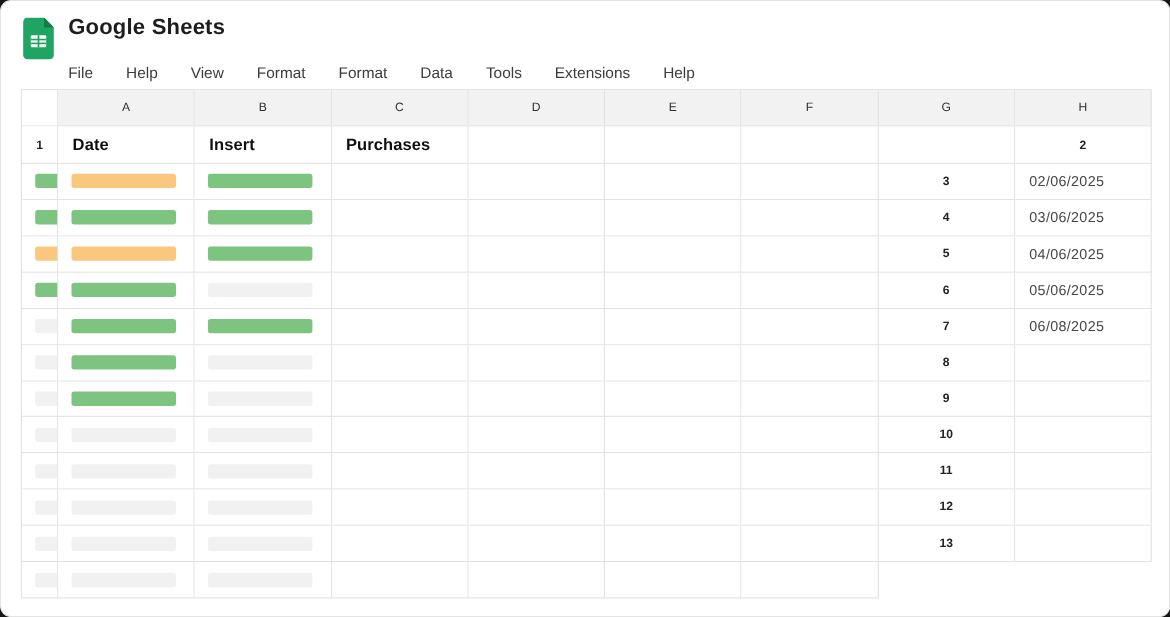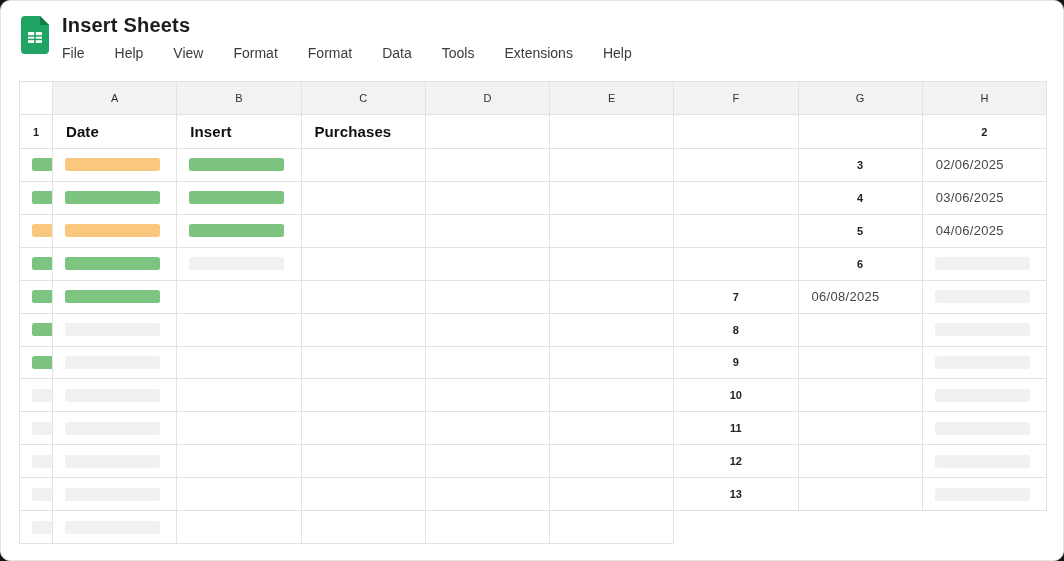--- a/index.html
+++ b/index.html
@@ -15,21 +15,21 @@
   }
 
   
   .app-header { position: absolute; left: 20px; top: 13px; display: flex; align-items: flex-start; }
   .logo { display: inline-block; width: 28px; height: 38px; margin-top: 2px; }
   .logo-main { fill: var(--logo-green, #20a464); }
   .logo-fold { fill: var(--logo-fold, #127e45); }
   .logo-grid-line { fill: var(--logo-green, #20a464); }
   .head-text { margin-left: 13px; }
   .app-title { font-size: 20px; font-weight: 600; color: #1d1d1d; letter-spacing: 0.2px; }
-  .menu-bar { display: flex; gap: 30px; margin-top: 7px; }
+  .menu-bar { display: flex; gap: 30px; margin-top: 20px; }
   .menu-item {
     background: none; border: none; cursor: pointer;
     font-family: "Liberation Sans", sans-serif;
     font-size: 14px; color: #3c3c3c; padding: 0; line-height: 18px;
   }
 
   
   .sheet { position: absolute; left: 18px; top: 80px; width: 1028px; height: 463px; }
   .grid {
     display: grid; width: 100%; height: 100%;
@@ -69,21 +69,21 @@
       <svg width="28" height="38" viewBox="0 0 28 38" aria-hidden="true">
         <path class="logo-main" d="M4 0h15l9 9v25a4 4 0 0 1-4 4H4a4 4 0 0 1-4-4V4a4 4 0 0 1 4-4z"></path>
         <path class="logo-fold" d="M19 0l9 9h-9z"></path>
         <rect x="7" y="16" width="14" height="11" rx="1" fill="#ffffff"></rect>
         <rect class="logo-grid-line" x="13.2" y="16" width="1.6" height="11"></rect>
         <rect class="logo-grid-line" x="7" y="19.2" width="14" height="1.5"></rect>
         <rect class="logo-grid-line" x="7" y="22.7" width="14" height="1.5"></rect>
       </svg>
     </span>
     <div class="head-text">
-      <div class="app-title">Insert Sheets</div>
+      <div class="app-title">Google Sheets</div>
       <nav class="menu-bar">
           <button class="menu-item">File</button>
           <button class="menu-item">Help</button>
           <button class="menu-item">View</button>
           <button class="menu-item">Format</button>
           <button class="menu-item">Format</button>
           <button class="menu-item">Data</button>
           <button class="menu-item">Tools</button>
           <button class="menu-item">Extensions</button>
           <button class="menu-item">Help</button>
@@ -163,20 +163,21 @@
           <span class="bar bar-green"></span>
         </div>
         <div class="cell">
           <span class="bar bar-gray"></span>
         </div>
         <div class="cell"></div>
         <div class="cell"></div>
         <div class="cell"></div>
         <div class="cell"></div>
         <div class="cell rownum">6</div>
+        <div class="cell datecell">05/06/2025</div>
         <div class="cell">
           <span class="bar bar-gray"></span>
         </div>
         <div class="cell">
           <span class="bar bar-green"></span>
         </div>
         <div class="cell">
           <span class="bar bar-green"></span>
         </div>
         <div class="cell"></div>

